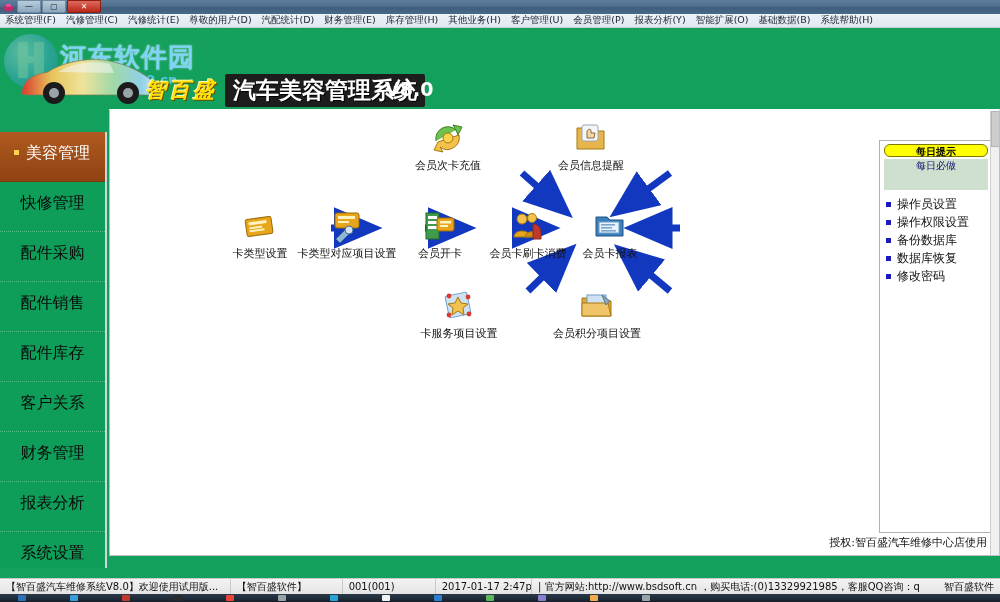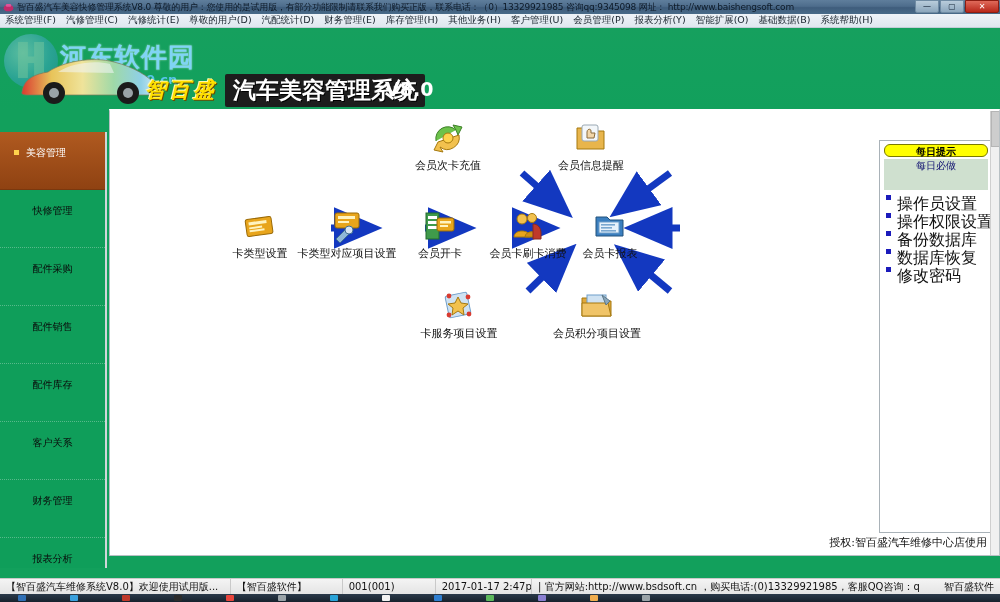--- a/index.html
+++ b/index.html
@@ -120,22 +120,22 @@
     position:absolute;left:0;top:110px;width:1000px;height:468px;
     background:#12a05c;
   }
   
   .sidebar{
     position:absolute;left:0;top:22px;width:107px;height:436px;
     background:#0f9e5a;
     border-right:2px solid #cfd6d9;
   }
   .side-item{
-    position:relative;height:58px;line-height:41px;
-    text-align:center;font-size:10px;color:#0a0a0a;
+    position:relative;height:50px;line-height:41px;
+    text-align:center;font-size:16px;color:#0a0a0a;
     border-bottom:1px dotted #57b98a;
     cursor:pointer; white-space:nowrap;
   }
   .side-item.active{
     background:#a0522d;
     background:linear-gradient(to bottom,#b05a20,#8f4212);
     color:#ffffff;
     text-align:left;padding-left:26px;
     border-bottom:1px solid #7a380e;
   }
@@ -168,22 +168,22 @@
     margin:3px 4px 0 4px;height:13px;line-height:13px;text-align:center;
     background:#ffff00;border:1px solid #7a7a00;border-radius:6px;
     font-size:10px;color:#000;font-weight:bold;
   }
   .tip-sub{
     margin:2px 4px 0 4px;height:31px;line-height:13px;text-align:center;
     background:#cfe0cf;font-size:10px;color:#0c0c6e;
   }
   .tip-list{margin:5px 0 0 6px;}
   .tip-li{
-    font-size:16px;color:#111;line-height:18px;white-space:nowrap;
-    display:flex;align-items:flex-start;cursor:pointer;
+    font-size:12px;color:#111;line-height:18px;white-space:nowrap;
+    display:flex;align-items:center;cursor:pointer;
   }
   .tip-li:before{
     content:"";width:5px;height:5px;background:#1b1bbb;margin-right:6px;flex:0 0 auto;
   }
 
   .authtext{
     position:absolute;right:12px;bottom:5px;font-size:11px;color:#111;white-space:nowrap;
   }
 
   
@@ -219,21 +219,20 @@
 
 <div id="app">
 
   <div class="titlebar">
     <span class="tb-icon">
       <svg width="11" height="11" viewBox="0 0 16 16">
           <ellipse cx="8" cy="9" rx="7" ry="4.5" fill="#c12a6a"></ellipse>
           <rect x="4" y="3" width="8" height="4" rx="2" fill="#e0539a"></rect>
         </svg>
     </span>
-    <span class="tb-text">智百盛汽车美容快修管理系统V8.0 尊敬的用户：您使用的是试用版，有部分功能限制请联系我们购买正版，联系电话：（0）13329921985  咨询qq:9345098  网址： http://www.baishengsoft.com</span>
     <span class="win-btns">
       <span class="win-btn">—</span>
       <span class="win-btn">▢</span>
       <span class="win-btn close">✕</span>
     </span>
   </div>
 
   <div class="menubar" id="menubar">
       <span class="mi">系统管理(F)</span>
       <span class="mi">汽修管理(C)</span>

